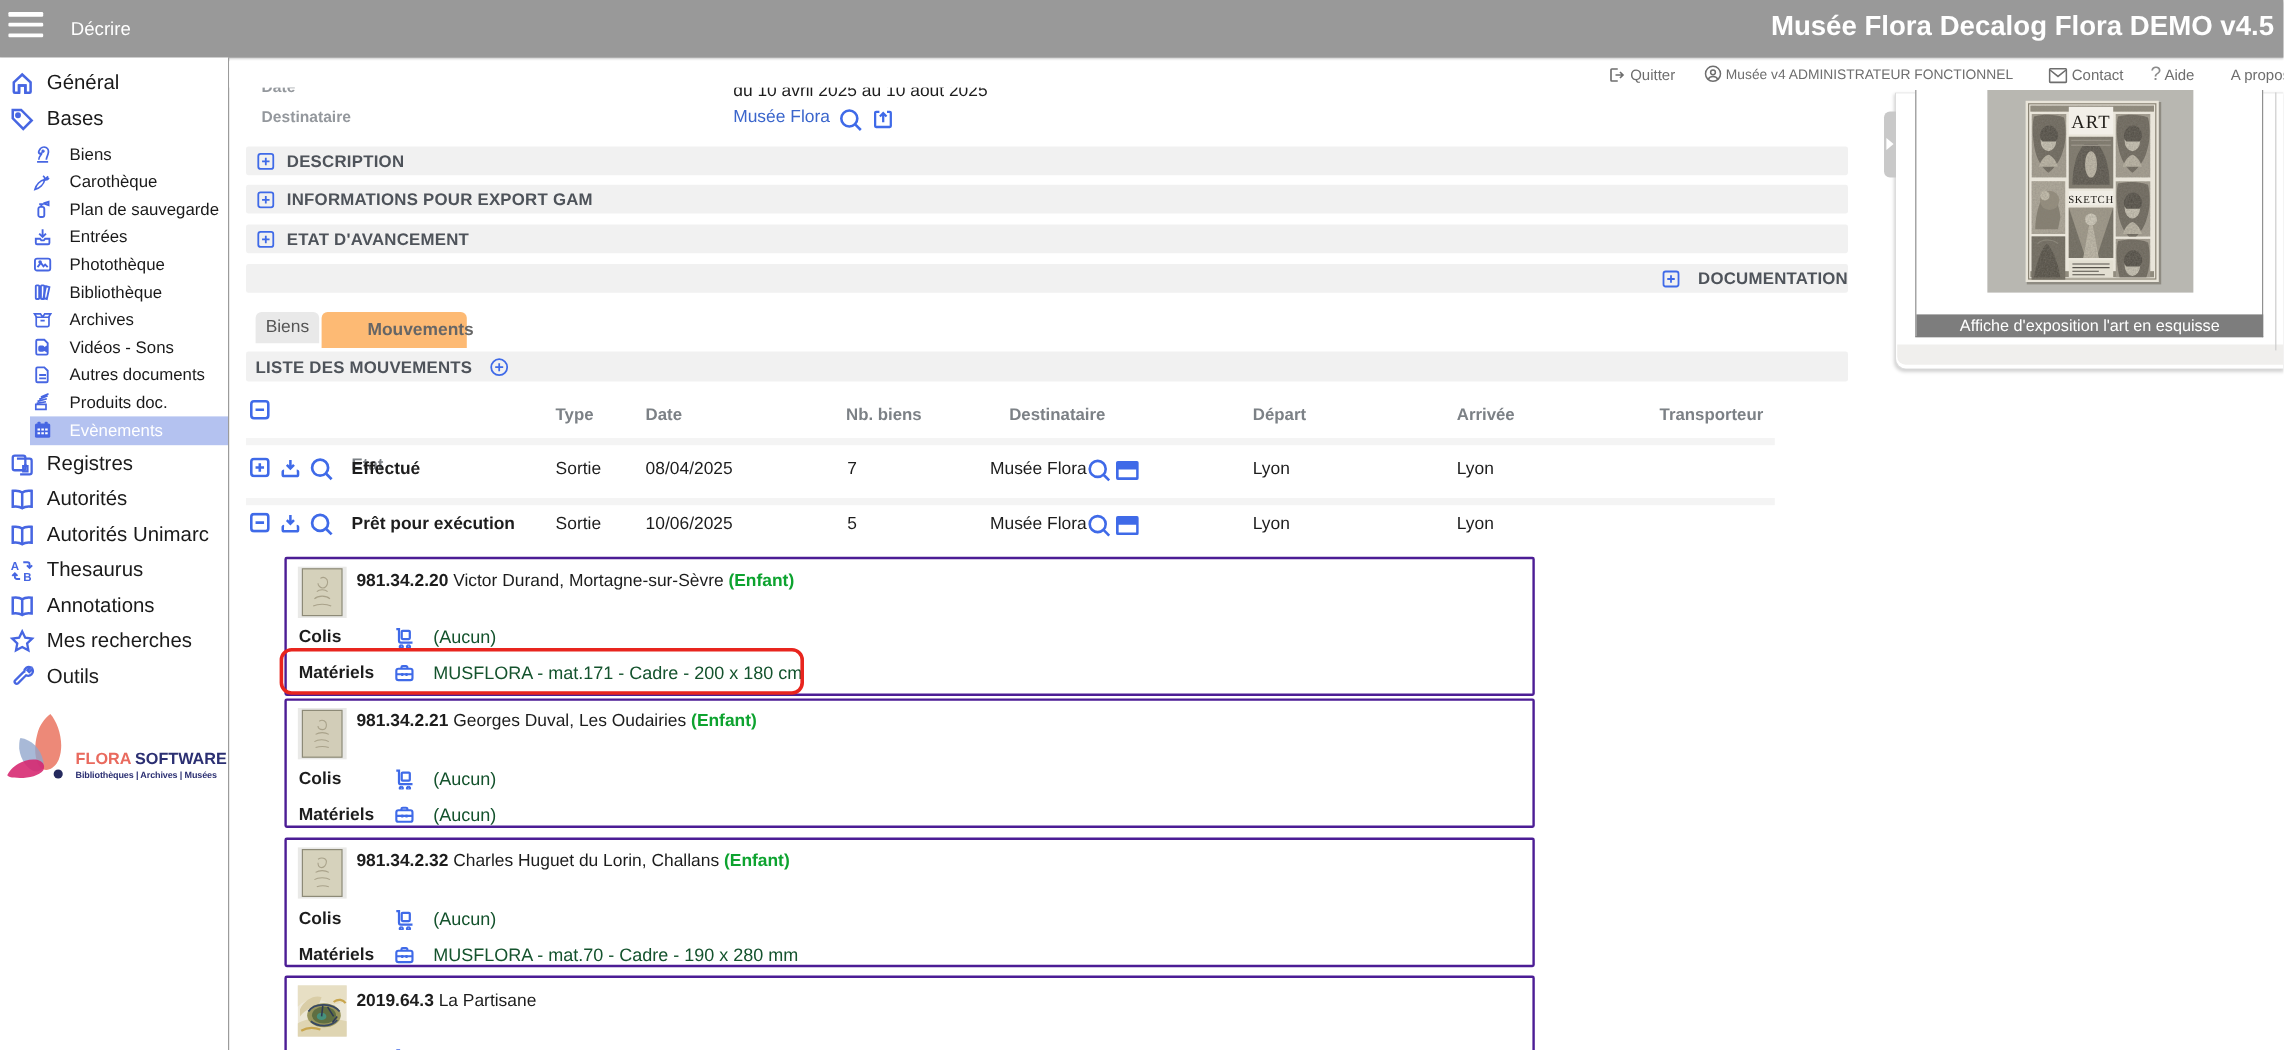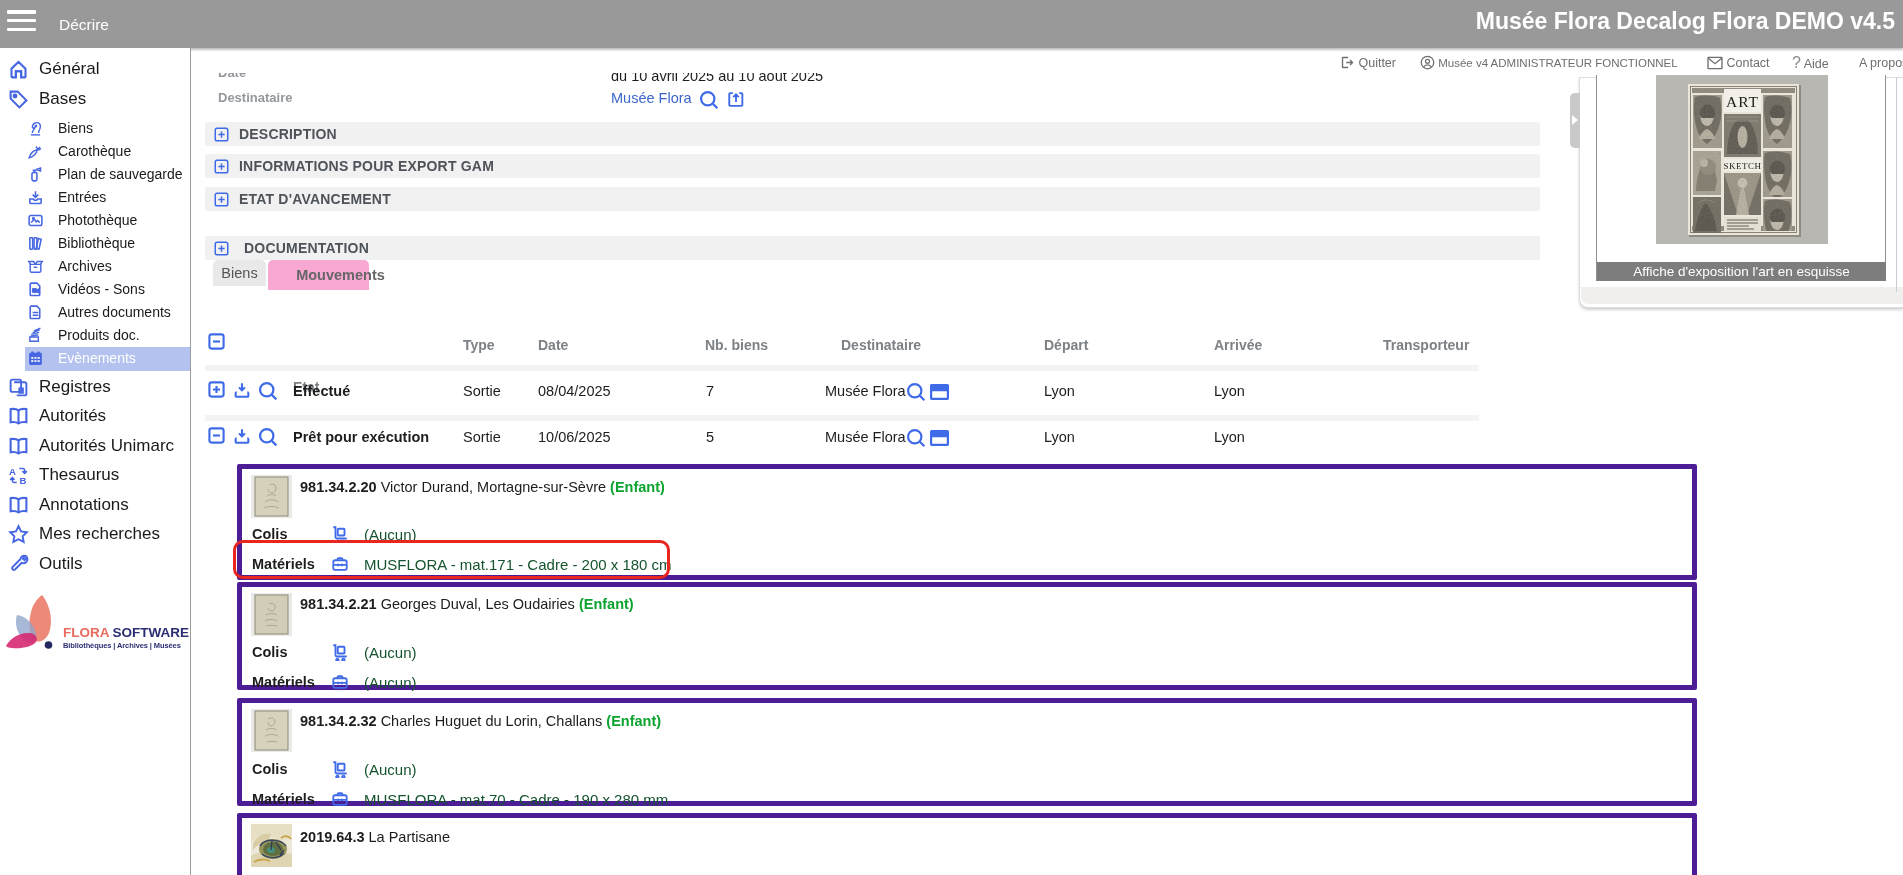--- a/index.html
+++ b/index.html
@@ -25,21 +25,21 @@
 #selitem { position:absolute; left:25px; top:347px; width:165px; height:24px; background:#b4c2f0; }
 
 .lbl { position:absolute; color:#94989d; font-size:13px; font-weight:bold; }
 .secbar { position:absolute; left:205px; width:1335px; height:24px; background:#f1f1f1; border-radius:2px;
   display:flex; align-items:center; font-size:14px; font-weight:bold; color:#4e535a; letter-spacing:.2px; }
 .secbar svg { margin:0 10px 0 9px; }
 .tab { position:absolute; border-radius:3px 3px 0 0; display:flex; align-items:center; justify-content:center; font-size:14.5px; }
 .th { position:absolute; top:337px; color:#7c8186; font-size:14px; font-weight:bold; }
 .td { position:absolute; color:#1d1d1d; font-size:14.5px; }
 .sep { position:absolute; left:205px; width:1274px; height:6px; background:#f4f4f4; }
-.card { position:absolute; left:237px; width:1460px; background:#fff; border:5px solid #4c1d95; border-radius:2px; }
+.card { position:absolute; left:237px; width:1042px; background:#fff; border:2px solid #4c1d95; border-radius:2px; }
 .thumb { position:absolute; left:9px; top:6px; width:41px; height:43px; }
 .cardtitle { position:absolute; left:58px; font-size:14.5px; color:#1d1d1d; }
 .rowlbl { position:absolute; left:10px; font-size:14.5px; font-weight:bold; color:#1d1d1d; }
 .rowval { position:absolute; left:122px; font-size:15px; color:#14532d; }
 .cicon { position:absolute; left:89px; }
 .green { color:#0da32f; font-weight:bold; }
 b.id { font-weight:bold; }
 </style>
 </head>
 <body>
@@ -245,27 +245,34 @@
         <path d="M12 7 v10 M7 12 h10"></path>
       </svg>DESCRIPTION</div>
 <div class="secbar" style="top:154px;"><svg width="15" height="15" viewBox="0 0 24 24" fill="none" stroke="#3f6ae8" stroke-width="2.4">
         <rect x="2" y="2" width="20" height="20" rx="3"></rect>
         <path d="M12 7 v10 M7 12 h10"></path>
       </svg>INFORMATIONS POUR EXPORT GAM</div>
 <div class="secbar" style="top:187px;"><svg width="15" height="15" viewBox="0 0 24 24" fill="none" stroke="#3f6ae8" stroke-width="2.4">
         <rect x="2" y="2" width="20" height="20" rx="3"></rect>
         <path d="M12 7 v10 M7 12 h10"></path>
       </svg>ETAT D'AVANCEMENT</div>
-<div class="secbar" style="top:236px;"><svg style="margin-right:15px;" width="15" height="15" viewBox="0 0 24 24" fill="none" stroke="#3f6ae8" stroke-width="2.4">
+<div class="secbar" style="top:220px;justify-content:flex-end;"><svg style="margin-right:15px;" width="15" height="15" viewBox="0 0 24 24" fill="none" stroke="#3f6ae8" stroke-width="2.4">
         <rect x="2" y="2" width="20" height="20" rx="3"></rect>
         <path d="M12 7 v10 M7 12 h10"></path>
       </svg>DOCUMENTATION</div>
 
 <div class="tab" style="left:213px;top:260px;width:53px;height:26px;background:#e9e9e9;color:#555;border-radius:5px 5px 0 0;">Biens</div>
-<div class="tab" style="left:268px;top:260px;width:101px;height:30px;background:#f9a8d4;color:#666;font-weight:bold;border-radius:5px 5px 0 0;padding-left:44px;">Mouvements</div>
+<div class="tab" style="left:268px;top:260px;width:121px;height:30px;background:#fdba74;color:#666;font-weight:bold;border-radius:5px 5px 0 0;padding-left:44px;">Mouvements</div>
+<div class="secbar" style="top:293px;height:25px;">
+      <span style="margin-left:8px;">LISTE DES MOUVEMENTS</span>
+<svg style="margin-left:14px;" width="16" height="16" viewBox="0 0 24 24" fill="none" stroke="#3f6ae8" stroke-width="2.2">
+        <circle cx="12" cy="12" r="10"></circle>
+        <path d="M12 7 v10 M7 12 h10"></path>
+      </svg>
+    </div>
 
 <svg class="abs" style="left:208px;top:333px;" width="17" height="17" viewBox="0 0 24 24" fill="none" stroke="#3f6ae8" stroke-width="3">
       <rect x="2" y="2" width="20" height="20" rx="3.2"></rect>
       <path d="M7 12 h10"></path>
     </svg>
 <div class="th" style="left:293px;margin-top:42px;">Etat</div>
 <div class="th" style="left:463px;">Type</div>
 <div class="th" style="left:538px;">Date</div>
 <div class="th" style="left:705px;">Nb. biens</div>
 <div class="th" style="left:841px;">Destinataire</div>

